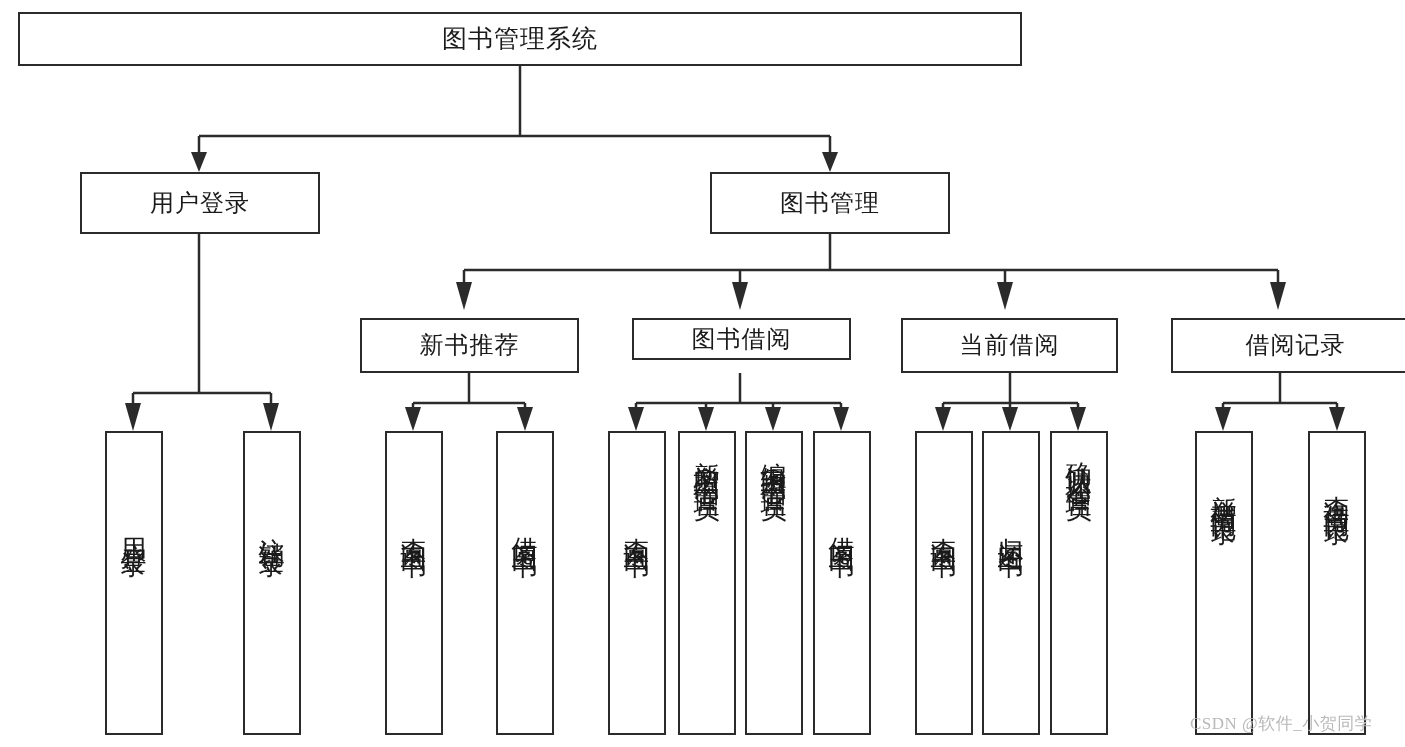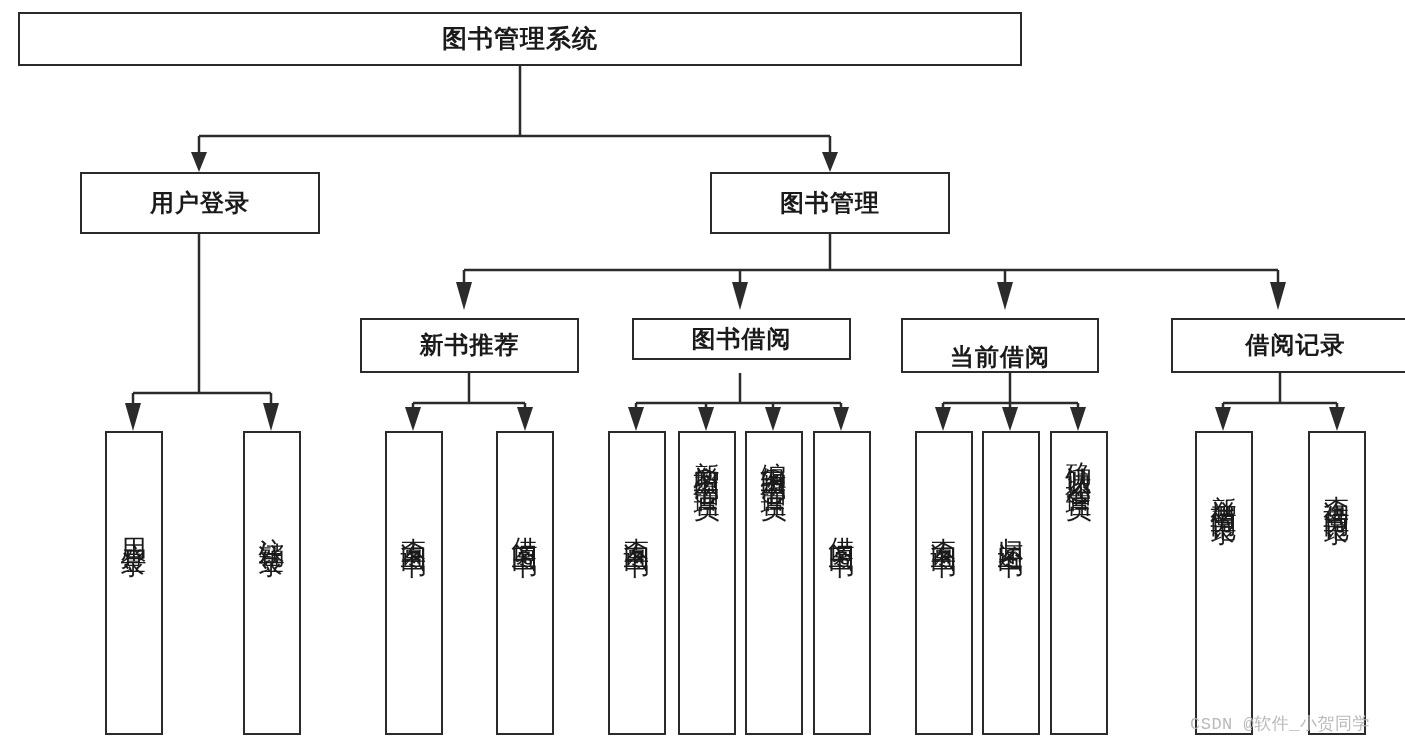--- a/index.html
+++ b/index.html
@@ -26,21 +26,20 @@
   .node-label{
     display:block;
     line-height:1.12;
     white-space:pre;
     text-align:center;
   }
   
   .h-node .node-label{
     font-size:24px;
     letter-spacing:1px;
-    font-weight:bold;
   }
   #node-root .node-label{font-size:25px;}
 
   
   .v-node{
     align-items:flex-start;
     padding-top:0;
   }
   .v-node .node-label{
     writing-mode:vertical-rl;
@@ -52,21 +51,21 @@
   }
 
   .watermark{
     position:absolute;
     left:1190px;top:712px;
     font-size:17px;
     color:#b9b9b9;
     letter-spacing:0.5px;
     white-space:nowrap;
     z-index:6;
-    font-family:Liberation Mono, monospace;
+    font-family:Liberation Serif, serif;
   }
 
   svg#edges{
     position:absolute;left:0;top:0;
     width:1405px;height:747px;
     z-index:1;
     pointer-events:none;
   }
   svg#edges path, svg#edges line{
     stroke:#2b2b2b;
@@ -155,21 +154,21 @@
   <div class="node h-node" style="left:360px;top:318px;width:219px;height:55px;">
     <span class="node-label">新书推荐</span>
   </div>
 
   <div class="node h-node" style="left:710px;top:172px;width:240px;height:62px;">
     <span class="node-label">图书管理</span>
   </div>
   <div class="node h-node" style="left:632px;top:318px;width:219px;height:42px;">
     <span class="node-label">图书借阅</span>
   </div>
-  <div class="node h-node" style="left:901px;top:318px;width:198px;height:55px;align-items:flex-end;">
+  <div class="node h-node" style="left:901px;top:318px;width:217px;height:55px;">
     <span class="node-label">当前借阅</span>
   </div>
   <div class="node h-node" style="left:1171px;top:318px;width:249px;height:55px;">
     <span class="node-label">借阅记录</span>
   </div>
 
   <div class="node v-node" style="left:105px;top:431px;width:58px;height:304px;padding-top:84px;">
     <span class="node-label">用户登录</span>
   </div>
   <div class="node v-node" style="left:243px;top:431px;width:58px;height:304px;padding-top:84px;">

